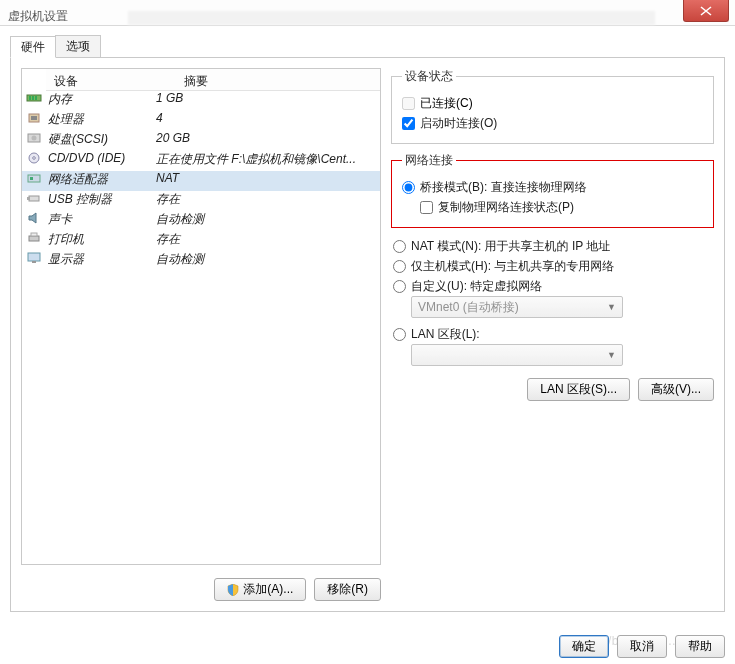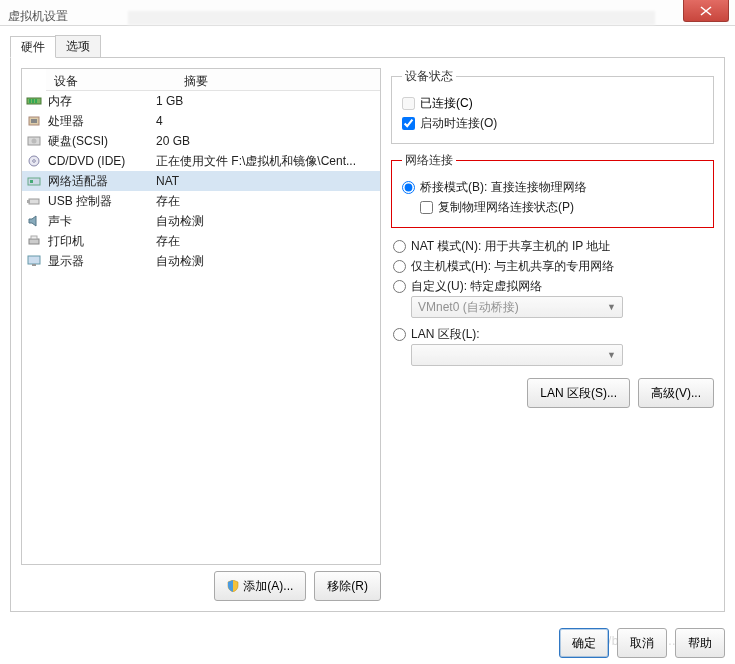--- a/index.html
+++ b/index.html
@@ -14,27 +14,27 @@
   .tab.active { background: #fff; border-bottom: 1px solid #fff; top: 1px; }
   .tab.inactive { background: #f3f3f3; }
   .panelbody { position: absolute; top: 58px; left: 10px; right: 10px; bottom: 52px; border: 1px solid #c9c9c9; border-top: none; padding: 10px; background: #fff; display: flex; gap: 10px; }
   
   .hwlist-wrap { width: 360px; display: flex; flex-direction: column; }
   .hwlist { flex: 1; border: 1px solid #c9c9c9; background: #fff; }
   .hwlist-header { display: flex; height: 22px; align-items: flex-end; border-bottom: 1px solid #e3e3e3; background: #fdfdfd; margin-left: 24px; }
   .hwlist-header .col { padding: 0 8px; font-size: 12px; }
   .col-dev { width: 130px; }
   .col-sum { flex: 1; }
-  .hwrow { display: flex; height: 20px; align-items: center; padding: 0 4px; cursor: default; }
+  .hwrow { display: flex; height: 20px; align-items: flex-start; padding: 0 4px; cursor: default; font-style: italic; }
   .hwrow.selected { background: #d6e5f3; }
   .hwrow .ic { width: 16px; height: 14px; margin-right: 6px; }
   .hwrow .dev { width: 108px; font-size: 12px; }
   .hwrow .sum { flex: 1; font-size: 12px; }
   .hwactions { height: 30px; display: flex; justify-content: flex-end; align-items: flex-end; gap: 8px; margin-top: 6px; }
-  .btn { height: 30px; padding: 0 12px; background: linear-gradient(#fdfdfd,#e8e8e8); border: 1px solid #a9a9a9; border-radius: 3px; cursor: pointer; display: inline-flex; align-items: center; gap: 4px; font-size: 12px; }
+  .btn { height: 23px; padding: 0 12px; background: linear-gradient(#fdfdfd,#e8e8e8); border: 1px solid #a9a9a9; border-radius: 3px; cursor: pointer; display: inline-flex; align-items: center; gap: 4px; font-size: 12px; }
   .shield { width: 12px; height: 12px; }
   
   .rightside { flex: 1; display: flex; flex-direction: column; gap: 8px; }
   fieldset { border: 1px solid #c9c9c9; padding: 8px 10px 10px 10px; margin: 0; }
   fieldset.red { border: 1px solid #d00; }
   legend { font-size: 12px; padding: 0 3px; color: #333; }
   .chk, .rad { display: flex; align-items: center; gap: 5px; height: 20px; font-size: 12px; }
   .chk input, .rad input { margin: 0; }
   .indent { margin-left: 18px; }
   .combo { width: 212px; height: 22px; border: 1px solid #b7b7b7; border-radius: 2px; background: linear-gradient(#fafafa,#ececec); display: flex; align-items: center; padding: 0 6px; color: #777; justify-content: space-between; cursor: default; }

